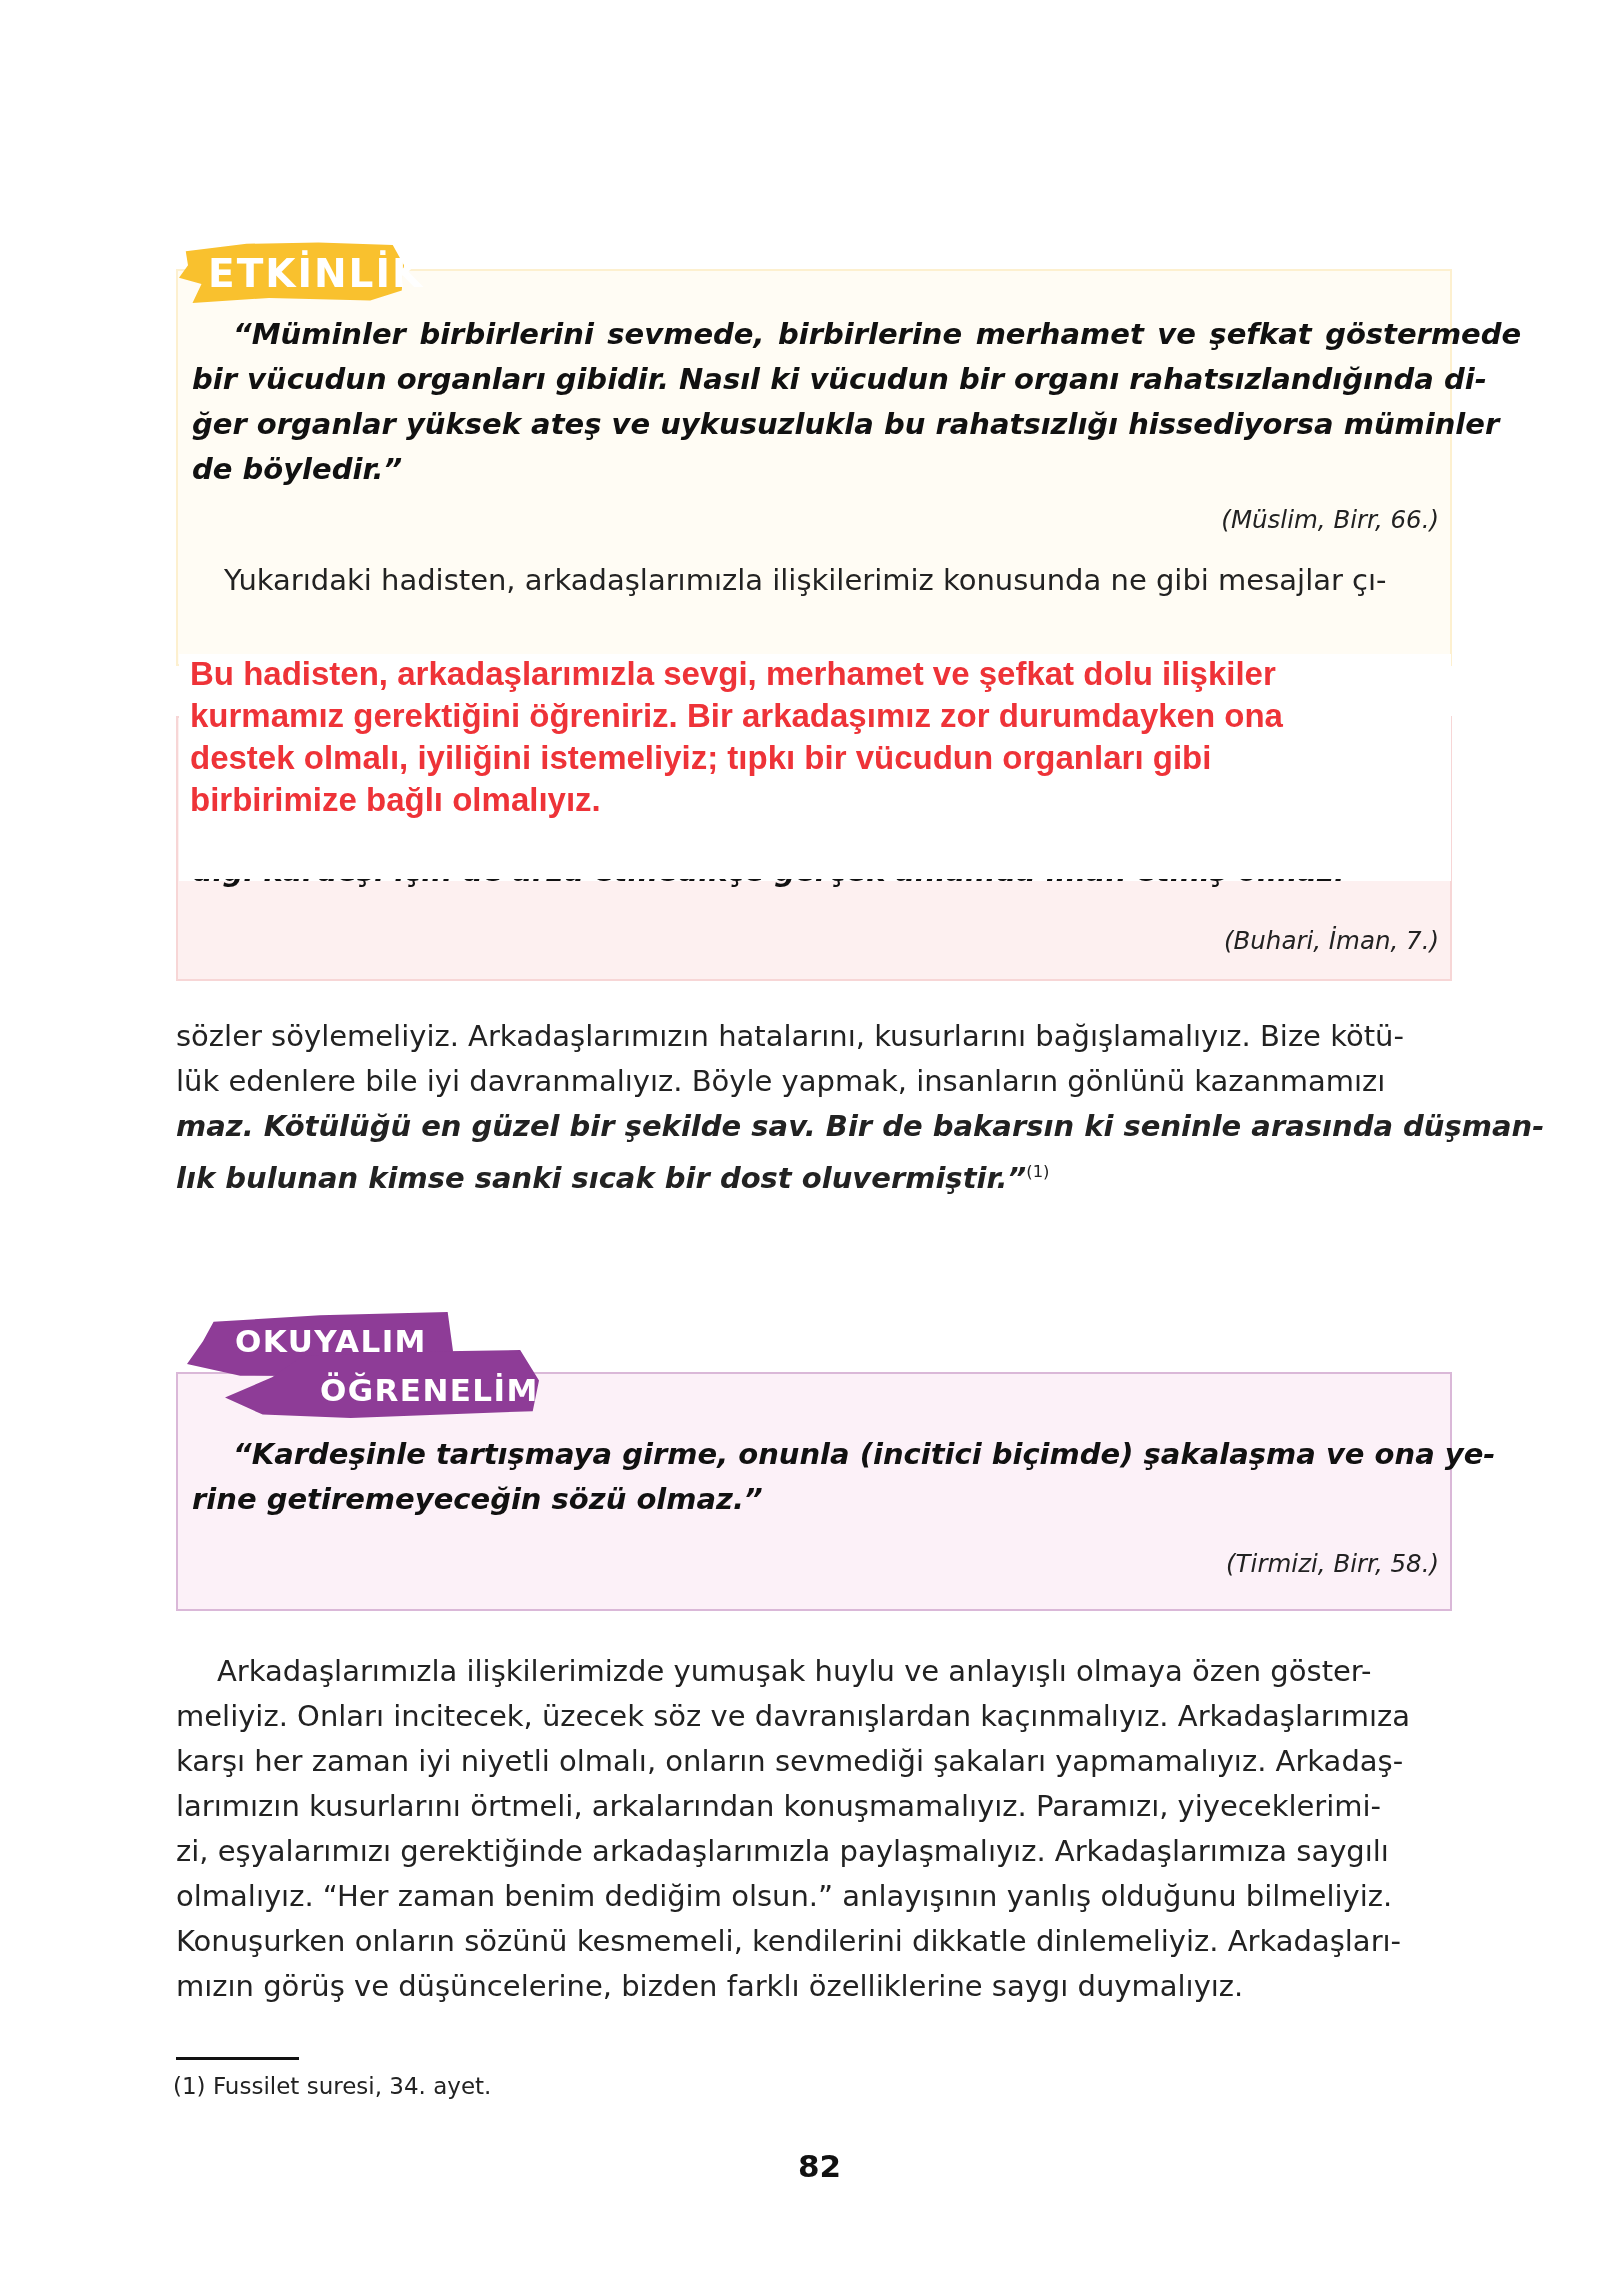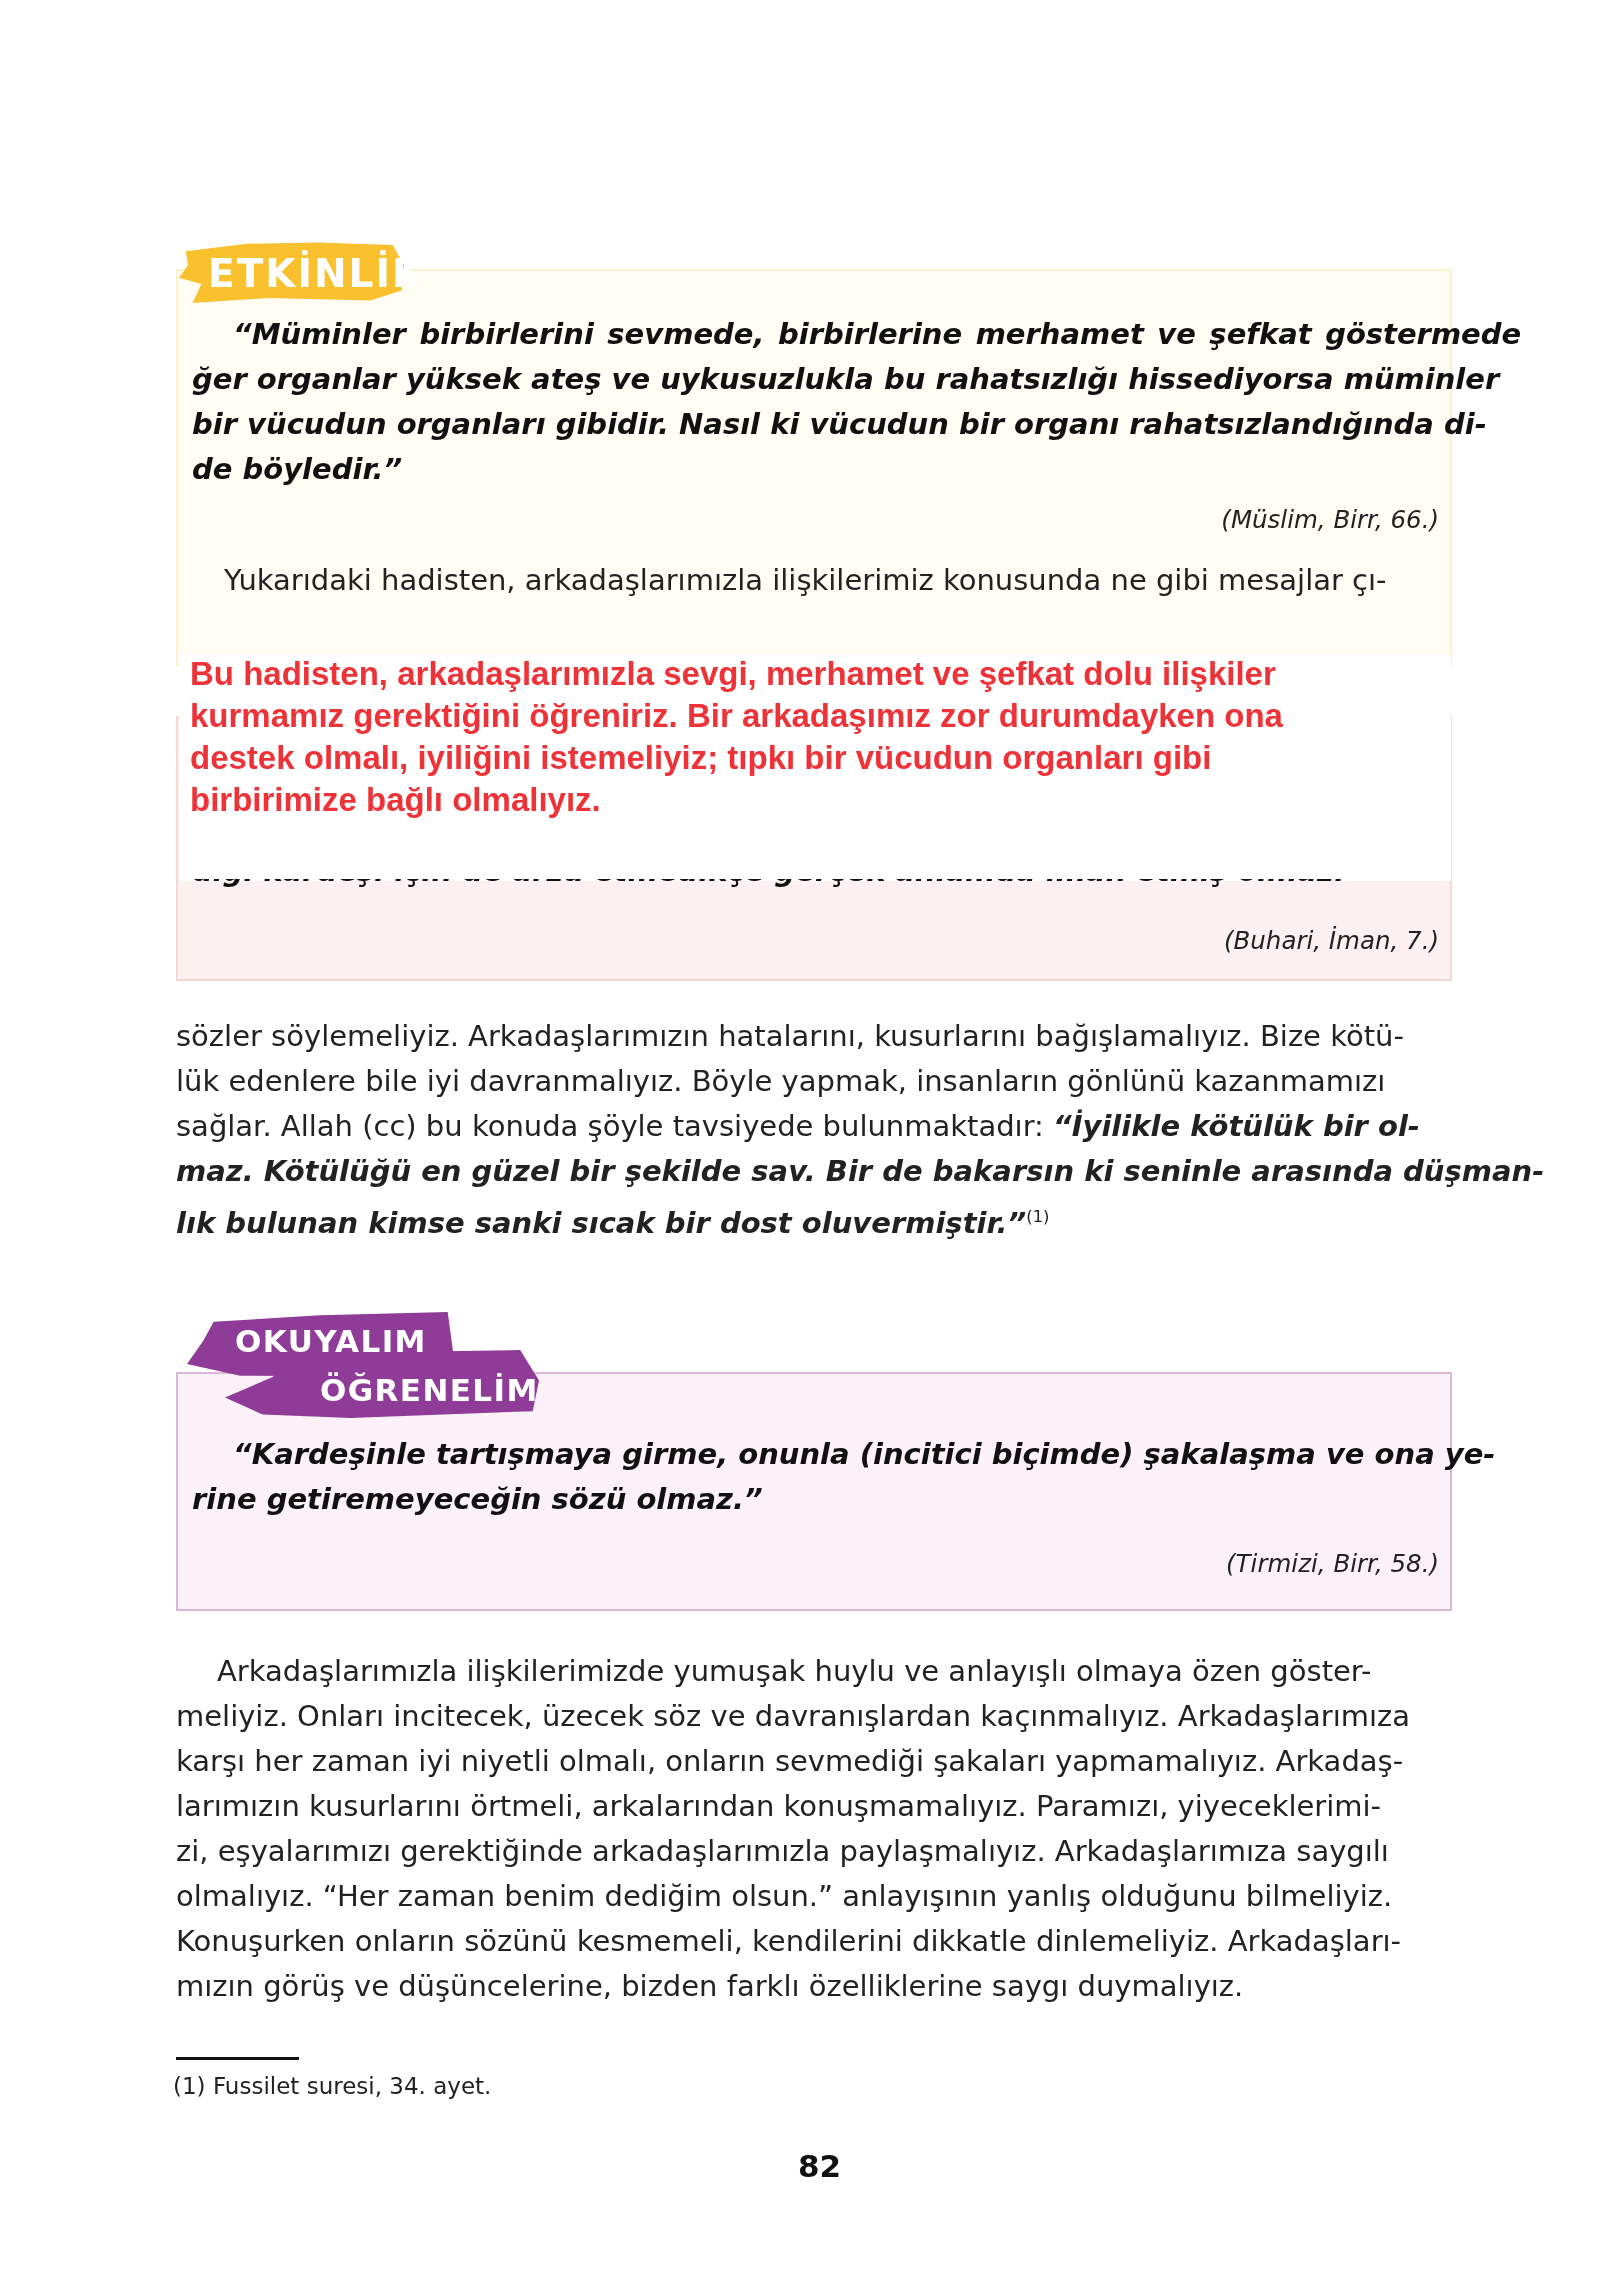--- a/index.html
+++ b/index.html
@@ -88,22 +88,22 @@
   </style>
 </head>
 <body>
 
 <div class="abs etk-box"></div>
 <div class="abs etk-banner"></div>
 <div class="abs etk-banner-text">ETKİNLİK</div>
 
 <div class="abs quote" style="left:192px; top:312px; width:1248px;">
   <span class="quote-line" style="padding-left:41px; word-spacing:3.4px;">“Müminler birbirlerini sevmede, birbirlerine merhamet ve şefkat göstermede</span>
+  <span class="quote-line">bir vücudun organları gibidir. Nasıl ki vücudun bir organı rahatsızlandığında di-</span>
   <span class="quote-line">ğer organlar yüksek ateş ve uykusuzlukla bu rahatsızlığı hissediyorsa müminler</span>
-  <span class="quote-line">bir vücudun organları gibidir. Nasıl ki vücudun bir organı rahatsızlandığında di-</span>
   <span class="quote-line">de böyledir.”</span>
 </div>
 <div class="abs cite" style="left:954px; top:505px; width:485px;">(Müslim, Birr, 66.)</div>
 
 <div class="abs body-text" style="left:183px; top:558px; width:1248px;">
   <span class="line" style="padding-left:41px;">Yukarıdaki hadisten, arkadaşlarımızla ilişkilerimiz konusunda ne gibi mesajlar çı-</span>
 </div>
 
 <div class="abs pink-box"></div>
 <div class="abs pink-white"></div>
@@ -116,23 +116,20 @@
 <div class="abs answer">
   <span class="line">Bu hadisten, arkadaşlarımızla sevgi, merhamet ve şefkat dolu ilişkiler</span>
   <span class="line">kurmamız gerektiğini öğreniriz. Bir arkadaşımız zor durumdayken ona</span>
   <span class="line">destek olmalı, iyiliğini istemeliyiz; tıpkı bir vücudun organları gibi</span>
   <span class="line">birbirimize bağlı olmalıyız.</span>
 </div>
 
 <div class="abs body-text" style="left:176px; top:1014px; width:1276px;">
   <span class="line">sözler söylemeliyiz. Arkadaşlarımızın hatalarını, kusurlarını bağışlamalıyız. Bize kötü-</span>
   <span class="line">lük edenlere bile iyi davranmalıyız. Böyle yapmak, insanların gönlünü kazanmamızı</span>
-  <span class="line">
-    <span>sağlar. Allah (cc) bu konuda şöyle tavsiyede bulunmaktadır: </span><span class="bi">“İyilikle kötülük bir ol-</span>
-  </span>
   <span class="line bi">maz. Kötülüğü en güzel bir şekilde sav. Bir de bakarsın ki seninle arasında düşman-</span>
   <span class="line">
     <span class="bi">lık bulunan kimse sanki sıcak bir dost oluvermiştir.”</span><sup>(1)</sup>
   </span>
 </div>
 
 <div class="abs oku-box"></div>
 <div class="abs oku-banner1"></div>
 <div class="abs oku-banner2"></div>
 <div class="abs oku-text1">OKUYALIM</div>

